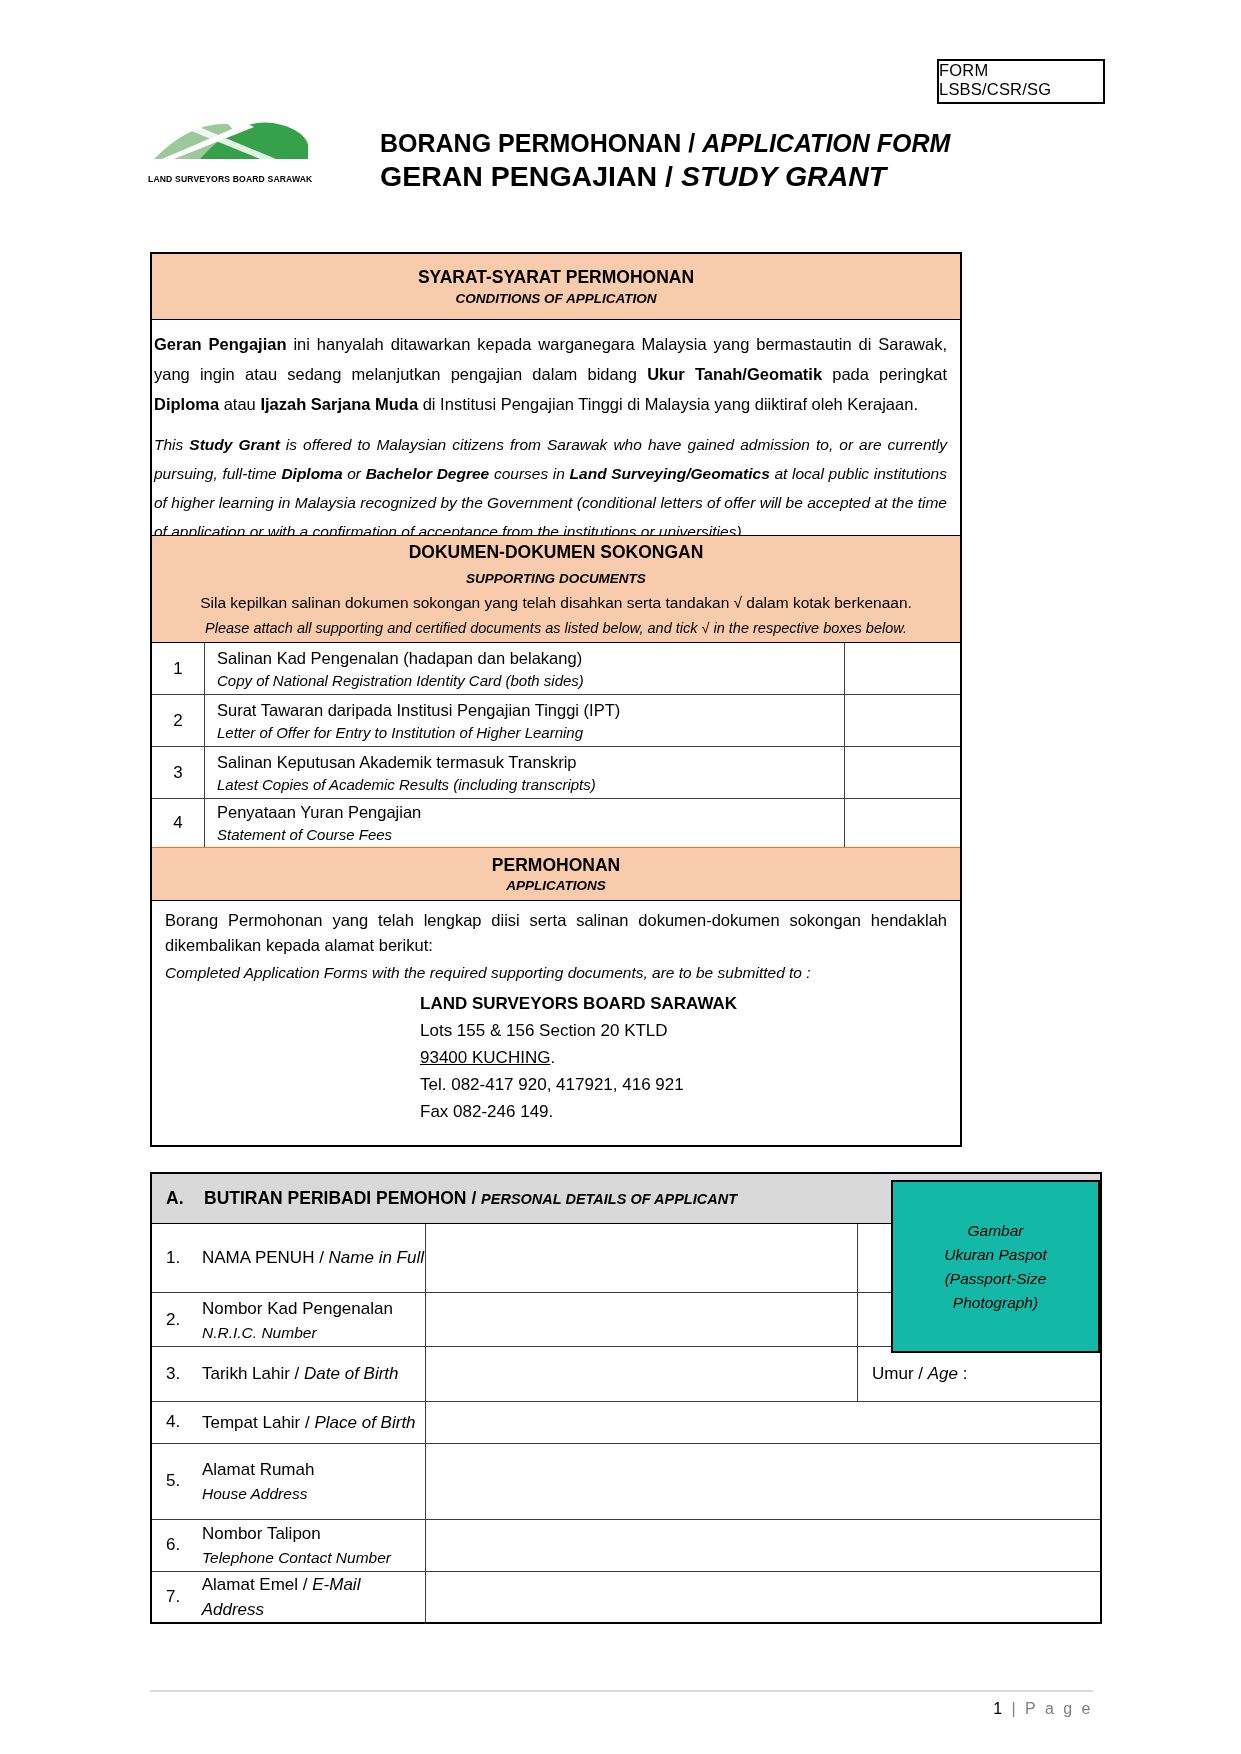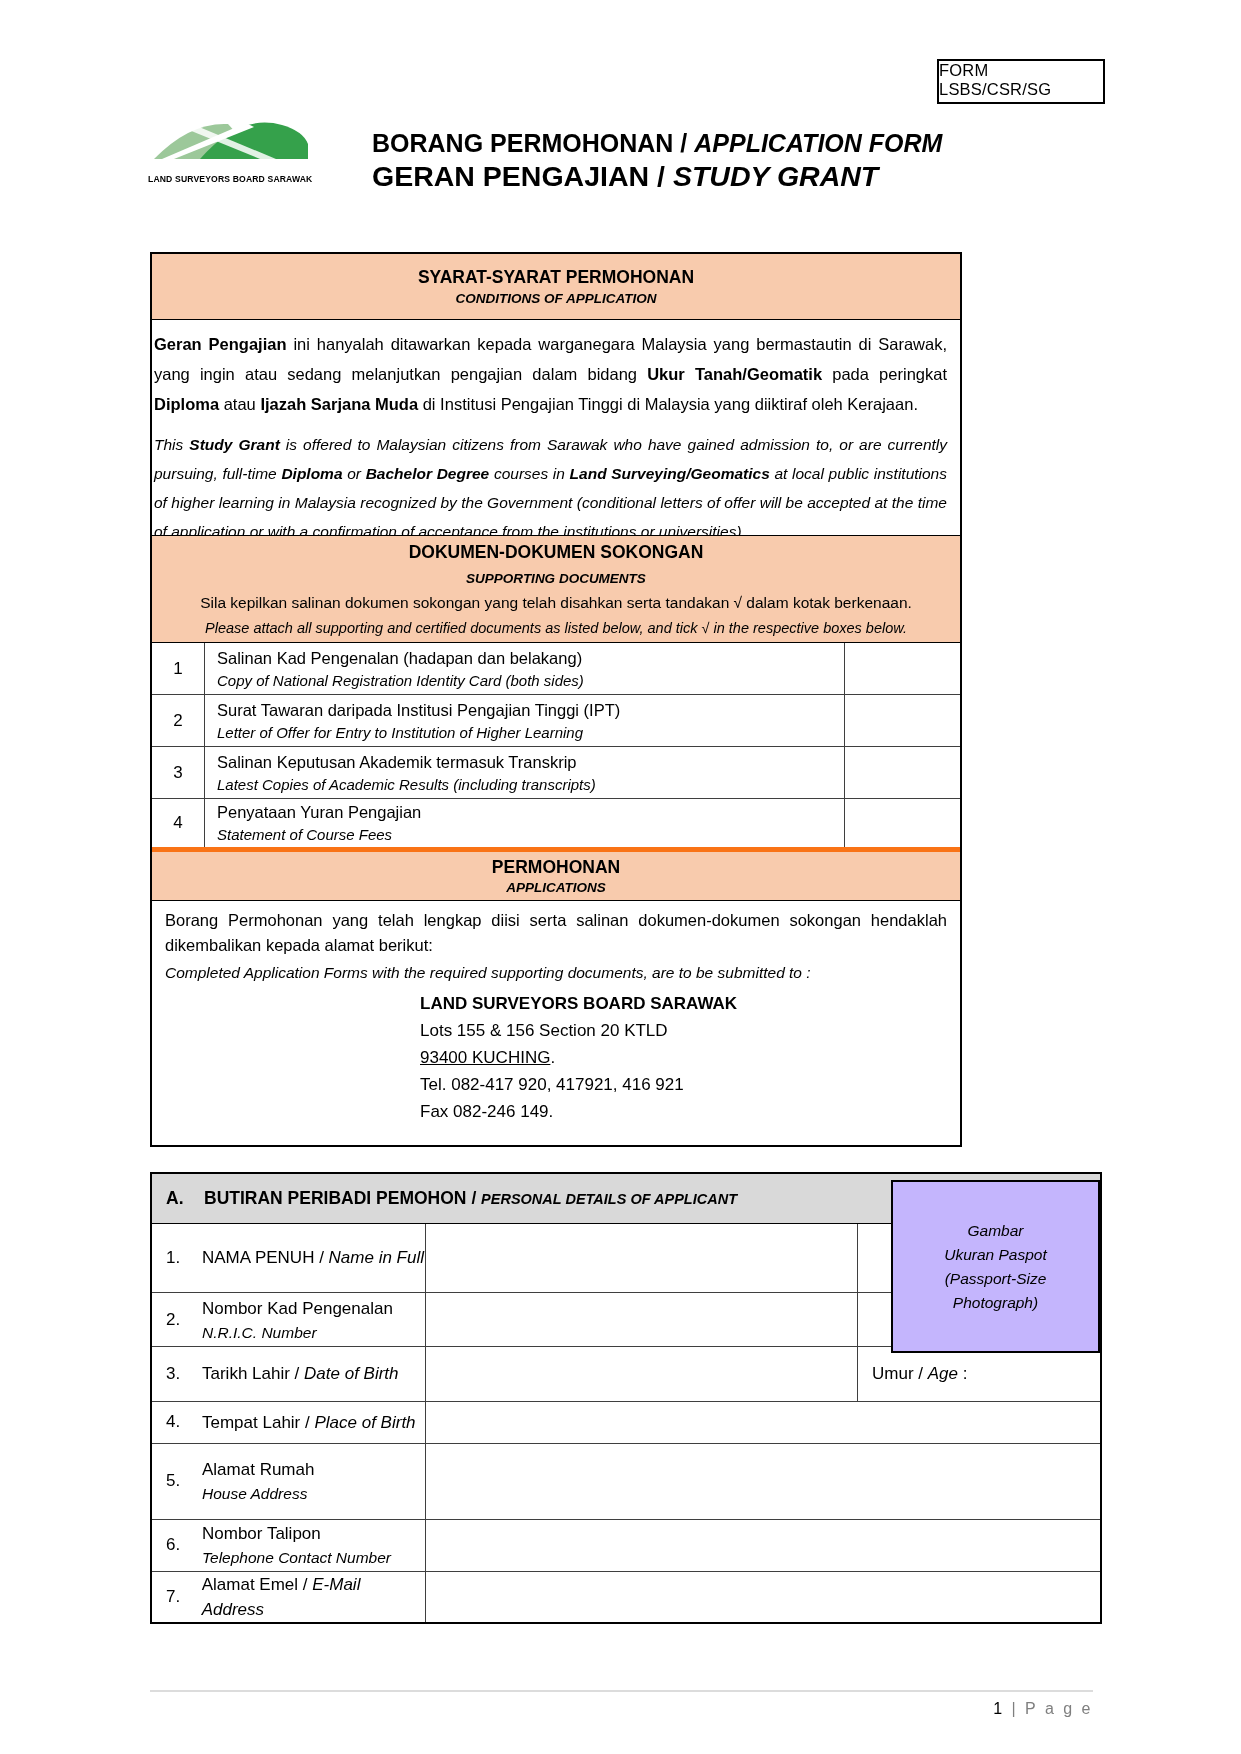--- a/index.html
+++ b/index.html
@@ -26,33 +26,33 @@
     position:absolute;left:937px;top:59px;width:168px;height:45px;
     border:2px solid #000;display:flex;justify-content:center;
     font-size:16.5px;letter-spacing:.2px;
   }
 
   
   .logo-wrap{position:absolute;left:148px;top:112px;width:170px;text-align:left}
   .logo-caption{font-size:8.6px;font-weight:bold;letter-spacing:.15px;margin-top:2px;white-space:nowrap}
 
   
-  .title-block{position:absolute;left:372px;top:128px;white-space:nowrap}
+  .title-block{position:absolute;left:380px;top:128px;white-space:nowrap}
   .title-line1{font-size:25px;line-height:31px}
   .title-line2{font-size:28.5px;line-height:35px}
 
   
   .big-box{
     position:absolute;left:150px;top:252px;width:812px;height:895px;
     border:2px solid #000;display:flex;flex-direction:column;
   }
   .band{background:var(--band-orange);text-align:center;display:flex;flex-direction:column;justify-content:center}
   .band1{height:66px;border-bottom:1px solid #000;gap:3px}
   .band2{height:108px;border-top:1px solid #000;border-bottom:1px solid #000;gap:8px}
-  .band3{height:54px;border-top:5px solid #f97316;border-bottom:1px solid #000;gap:2px}
+  .band3{height:54px;border-top:1px solid #f97316;border-bottom:1px solid #000;gap:2px}
   .band-title{font-size:17.5px;font-weight:bold}
   .band-sub{font-size:13.5px;font-weight:bold;font-style:italic}
   .band-note{font-size:15.5px}
   .band-note-en{font-size:14.5px;font-style:italic}
 
   .body1{height:215px;padding:9px 13px 0 2px}
   .para-my{font-size:16.5px;line-height:30px;text-align:justify;margin-bottom:11px}
   .para-en{font-size:15.5px;font-style:italic;line-height:29px;text-align:justify}
 
   .doc-row{display:flex;border-bottom:1px solid var(--inner-line)}
@@ -84,21 +84,21 @@
   .r70{height:70px}.r55{height:55px}.r43{height:43px}.r76{height:76px}.r53{height:53px}.r50{height:50px}
   .a-lbl{width:274px;border-right:1px solid var(--inner-line);display:flex;align-items:center;padding-left:14px}
   .a-no{width:36px;font-size:17px}
   .a-main{font-size:17px;line-height:25px}
   .a-sub{font-size:15.5px;font-style:italic;line-height:23px}
   .a-inp{flex:1}
   .a-rcol{width:243px;border-left:1px solid var(--inner-line);display:flex;align-items:center;padding-left:14px;font-size:17px}
 
   
   .photo-box{
-    position:absolute;left:891px;top:1180px;width:209px;height:173px;background:#c4b5fd;
+    position:absolute;left:891px;top:1180px;width:209px;height:173px;background:#14b8a6;
     border:2px solid #000;z-index:5;display:flex;flex-direction:column;align-items:center;justify-content:center;
     font-size:15.5px;font-style:italic;line-height:24px;text-align:center;
   }
 
   
   .footer{
     position:absolute;left:150px;top:1690px;width:943px;
     border-top:2px solid #DCDCDC;padding-top:8px;text-align:right;
     font-size:16px;letter-spacing:2.5px;white-space:nowrap;
   }

